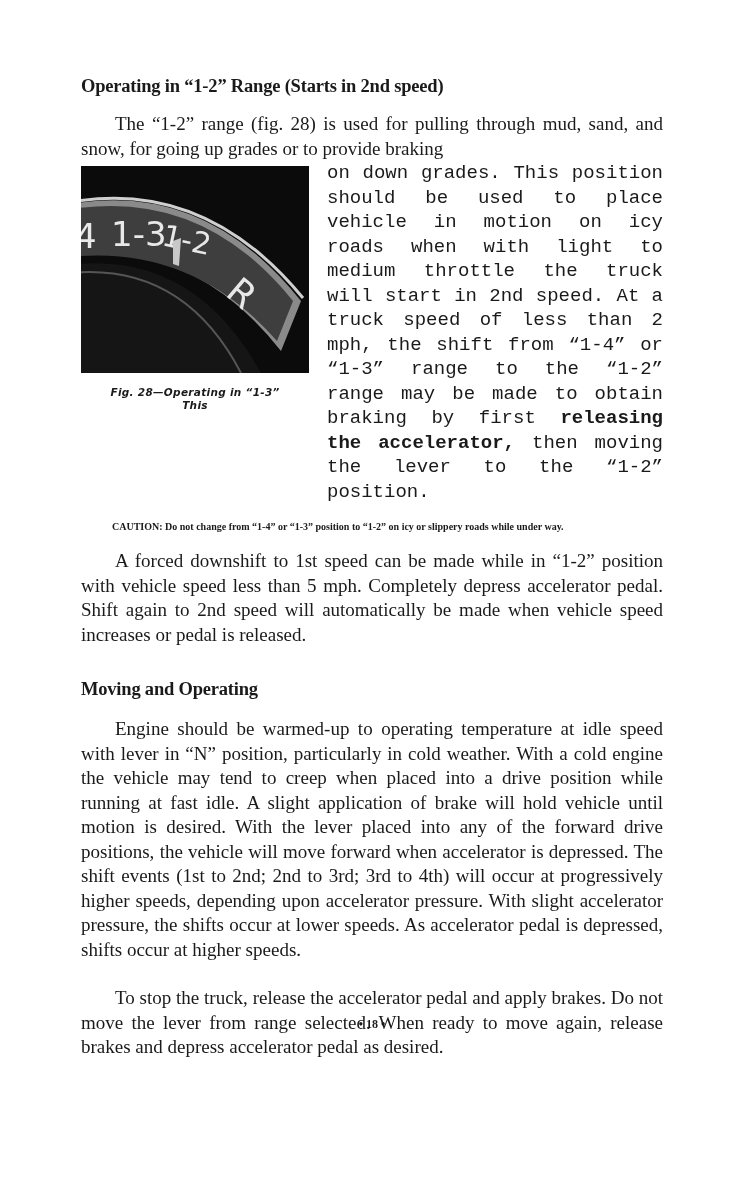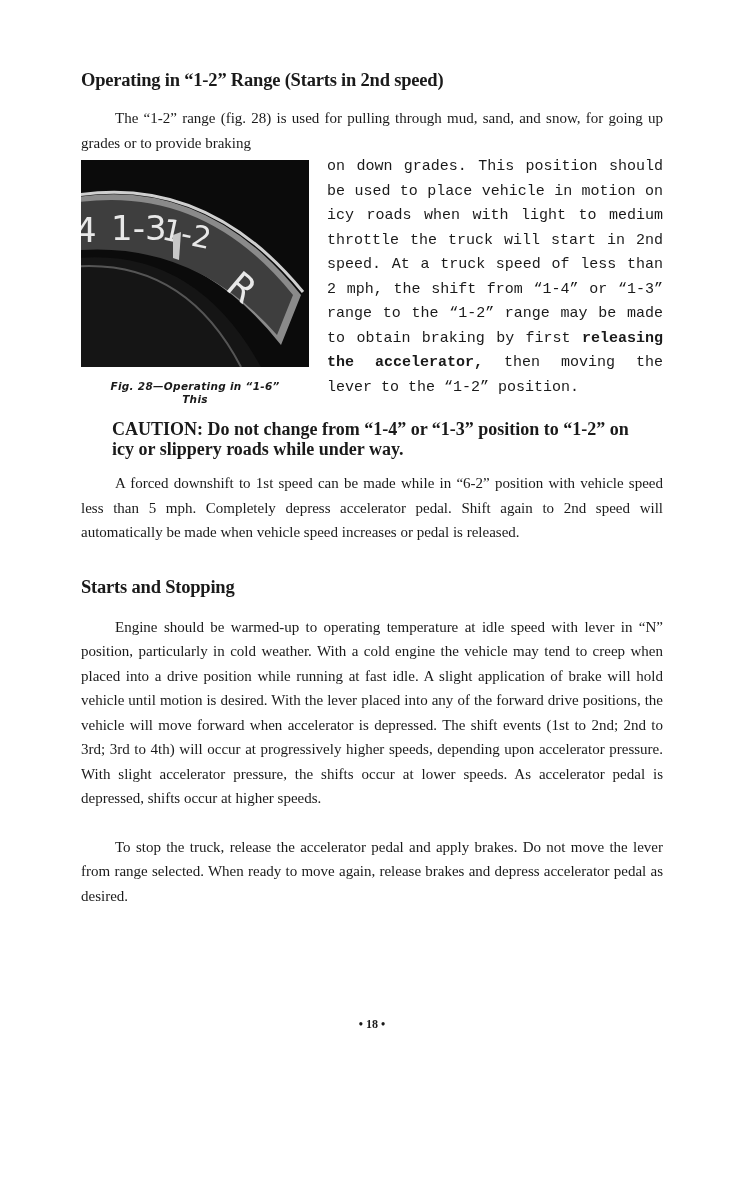--- a/index.html
+++ b/index.html
@@ -1,33 +1,33 @@
 <!DOCTYPE html>
 <html><head>
 <meta charset="utf-8">
 <style>
   html, body { margin: 0; padding: 0; background: #ffffff; }
   body { width: 750px; height: 1195px; position: relative; overflow: hidden;
          font-family: "DejaVu Serif", "Liberation Serif", serif; color: #1a1a1a; }
-  .page { position: absolute; left: 81px; top: 68px; width: 582px; }
+  .page { position: absolute; left: 81px; top: 74px; width: 582px; }
   .heading { font-family: "Liberation Serif", serif; font-weight: bold; font-size: 18.5px;
              margin: 0; line-height: 24px; letter-spacing: -0.2px; }
-  .p { font-family: "Liberation Serif", serif; font-size: 15px; line-height: 24.5px;
+  .p { font-family: "Liberation Serif", serif; font-size: 19px; line-height: 24.5px;
        text-align: justify; margin: 0; text-indent: 34px; }
   .mt8 { margin-top: 8px; }
   .fig-wrap { display: flex; margin-top: 0; }
   .fig { width: 236px; flex: 0 0 236px; margin-right: 10px; margin-top: 5px; }
   .photo { width: 228px; height: 207px; background: #0a0a0a; position: relative; overflow: hidden; }
   .photo svg { display: block; }
   .caption { font-family: "DejaVu Sans", sans-serif; font-weight: bold; font-style: italic;
              font-size: 10.5px; text-align: center; line-height: 13px; margin-top: 13px;
              width: 228px; letter-spacing: 0.3px; }
   .fig-text { flex: 1; }
   .fig-text .p { text-indent: 0; font-family: Liberation Mono, monospace; }
-  .caution { font-family: "Liberation Serif", serif; font-weight: bold; font-size: 18px;
+  .caution { font-family: "Liberation Serif", serif; font-weight: bold; font-size: 10px;
              line-height: 20px; margin: 13px 0 12px 31px; width: 520px; }
   .page-num { position: absolute; left: 0; width: 582px; top: 1017px; text-align: center;
               font-family: "Liberation Serif", serif; font-weight: bold; font-size: 12px; }
 </style>
 </head>
 <body>
 
 <div class="page">
 
   <h2 class="heading">Operating in “1-2” Range (Starts in 2nd speed)</h2>
@@ -50,34 +50,34 @@
 
           <text x="-6" y="82" fill="#e8e8e8" font-family="DejaVu Sans, sans-serif" font-size="34">4</text>
           <text x="30" y="80" fill="#e8e8e8" font-family="DejaVu Sans, sans-serif" font-size="34">1-3</text>
           <text x="82" y="82" fill="#e8e8e8" font-family="DejaVu Sans, sans-serif" font-size="30" transform="rotate(12 95 70)">1-2</text>
           <text x="150" y="140" fill="#e8e8e8" font-family="DejaVu Sans, sans-serif" font-size="36" transform="rotate(40 162 125)">R</text>
 
           <path d="M 92 75 L 100 72 L 98 100 L 92 98 Z" fill="#c8c8c8"></path>
         </svg>
       </div>
       <div class="caption">
-        <div>Fig. 28—Operating in “1-6”</div>
+        <div>Fig. 28—Operating in “1-3”</div>
         <div>This</div>
       </div>
     </div>
     <div class="fig-text">
       <p class="p"><span>on down grades. This position should be used to place vehicle in motion on icy roads when with light to medium throttle the truck will start in 2nd speed. At a truck speed of less than 2 mph, the shift from “1-4” or “1-3” range to the “1-2” range may be made to obtain braking by first </span><strong>releasing the accelerator,</strong><span> then moving the lever to the “1-2” position.</span></p>
     </div>
   </div>
 
   <p class="caution">CAUTION: Do not change from “1-4” or “1-3” position to “1-2” on icy or slippery roads while under way.</p>
 
-  <p class="p">A forced downshift to 1st speed can be made while in “6-2” position with vehicle speed less than 5 mph. Completely depress accelerator pedal. Shift again to 2nd speed will automatically be made when vehicle speed increases or pedal is released.</p>
+  <p class="p">A forced downshift to 1st speed can be made while in “1-2” position with vehicle speed less than 5 mph. Completely depress accelerator pedal. Shift again to 2nd speed will automatically be made when vehicle speed increases or pedal is released.</p>
 
-  <h2 class="heading" style="margin-top:30px;">Starts and Stopping</h2>
+  <h2 class="heading" style="margin-top:30px;">Moving and Operating</h2>
 
   <p class="p" style="margin-top:16px;">Engine should be warmed-up to operating temperature at idle speed with lever in “N” position, particularly in cold weather. With a cold engine the vehicle may tend to creep when placed into a drive position while running at fast idle. A slight application of brake will hold vehicle until motion is desired. With the lever placed into any of the forward drive positions, the vehicle will move forward when accelerator is depressed. The shift events (1st to 2nd; 2nd to 3rd; 3rd to 4th) will occur at progressively higher speeds, depending upon accelerator pressure. With slight accelerator pressure, the shifts occur at lower speeds. As accelerator pedal is depressed, shifts occur at higher speeds.</p>
 
   <p class="p" style="margin-top:24px;">To stop the truck, release the accelerator pedal and apply brakes. Do not move the lever from range selected. When ready to move again, release brakes and depress accelerator pedal as desired.</p>
 
 </div>
 
 <div class="page-num" style="left:81px;">• 18 •</div>
 
 </body></html>

